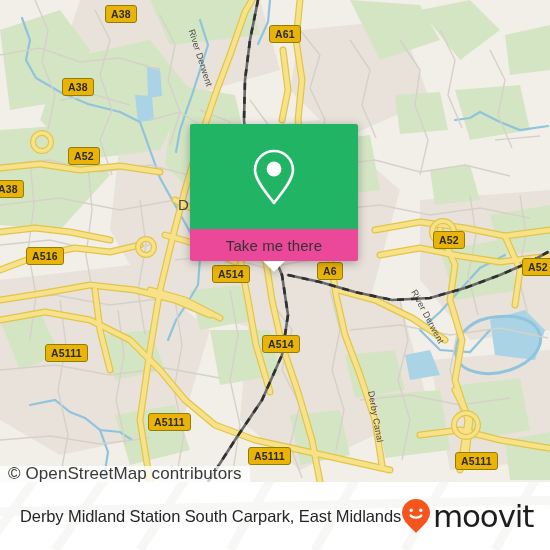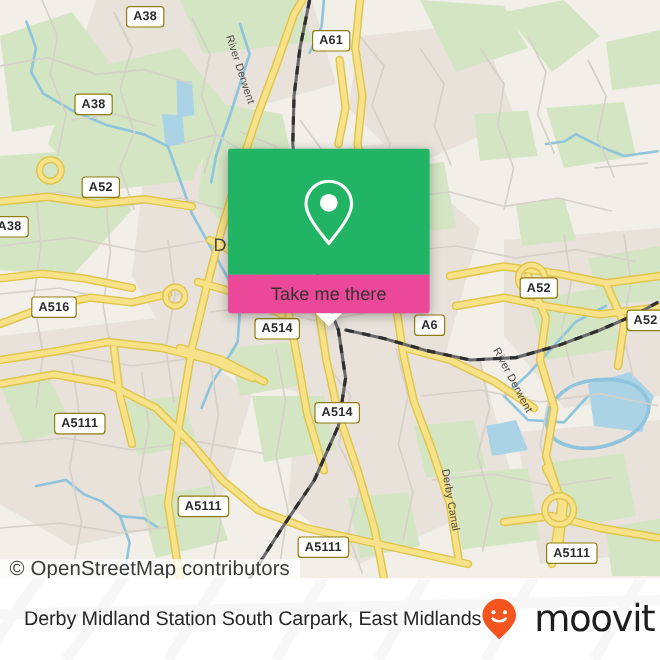--- a/index.html
+++ b/index.html
@@ -12,21 +12,21 @@
        background:#f2efe9;}
   .mapsvg{position:absolute;left:0;top:0;width:550px;height:482px;display:block;}
 
   
   .mlabel{position:absolute;font-family:"Liberation Sans",sans-serif;
           color:#6b6b63;white-space:nowrap;pointer-events:none;}
   .city{font-size:15px;color:#4a4a44;letter-spacing:.3px;font-weight:400;}
   .water-lbl{font-size:9px;color:#4a4a44;font-weight:400;letter-spacing:.2px;}
 
   
-  .shield{position:absolute;background:#ffffff;border:1.6px solid #8f7d0a;
+  .shield{position:absolute;background:#eab308;border:1.6px solid #8f7d0a;
           border-radius:3px;color:#2b2b2b;font-size:10.5px;font-weight:700;
           line-height:1;padding:2.5px 5px 3px 5px;letter-spacing:.2px;
           font-family:"Liberation Sans",sans-serif;white-space:nowrap;}
 
   
   #attrib{position:absolute;left:0;top:466px;height:16px;
           background:rgba(255,255,255,.78);
           padding:0 8px 0 8px;display:flex;align-items:center;
           font-size:17px;color:#3a3a3a;letter-spacing:.1px;}
 
@@ -43,21 +43,21 @@
               border-right:11px solid transparent;border-top:11px solid #fff;}
 
   
   #footer{position:absolute;left:0;top:482px;width:550px;height:68px;
           background:#ffffff;overflow:hidden;}
   .foot-wm{position:absolute;left:0;top:0;width:550px;height:68px;opacity:.5;}
   #foot-inner{position:absolute;left:0;top:0;width:550px;height:68px;
               display:flex;align-items:center;padding:0 18px 0 20px;
               box-sizing:border-box;}
   #foot-title{font-size:16.5px;color:#262626;letter-spacing:-.1px;white-space:nowrap;}
-  #brand{margin-left:auto;display:flex;align-items:center;gap:14px;}
+  #brand{margin-left:auto;display:flex;align-items:center;gap:2px;}
   #brand-word{font-size:31px;color:#1d1d1d;letter-spacing:-1.2px;
               font-family:"DejaVu Sans",sans-serif;font-weight:400;line-height:1;}
 </style>
 </head>
 <body>
 
 <div id="app">
 
   <div id="map">
 
@@ -258,29 +258,29 @@
       </g>
     </svg>
 
     <div class="mlabel city" style="left:178px;top:196px;">D</div>
 
     <div class="mlabel water-lbl" style="left:196px;top:28px;transform:rotate(72deg);transform-origin:0 0;">River Derwent</div>
     <div class="mlabel water-lbl" style="left:418px;top:288px;transform:rotate(62deg);transform-origin:0 0;">River Derwent</div>
     <div class="mlabel water-lbl" style="left:376px;top:390px;transform:rotate(80deg);transform-origin:0 0;">Derby Canal</div>
 
     <div class="shield" style="left:105px;top:5px;">A38</div>
-    <div class="shield" style="left:260px;top:25px;">A61</div>
+    <div class="shield" style="left:269px;top:25px;">A61</div>
     <div class="shield" style="left:62px;top:78px;">A38</div>
     <div class="shield" style="left:68px;top:147px;">A52</div>
     <div class="shield" style="left:-8px;top:180px;">A38</div>
     <div class="shield" style="left:26px;top:247px;">A516</div>
     <div class="shield" style="left:433px;top:231px;">A52</div>
     <div class="shield" style="left:522px;top:258px;">A52</div>
     <div class="shield" style="left:212px;top:265px;">A514</div>
-    <div class="shield" style="left:317px;top:262px;margin-left:28px;">A6</div>
+    <div class="shield" style="left:317px;top:262px;">A6</div>
     <div class="shield" style="left:262px;top:335px;">A514</div>
     <div class="shield" style="left:45px;top:344px;">A5111</div>
     <div class="shield" style="left:148px;top:413px;">A5111</div>
     <div class="shield" style="left:248px;top:447px;">A5111</div>
     <div class="shield" style="left:455px;top:452px;">A5111</div>
 
     <div id="popup">
       <div id="popup-head">
         <svg width="46" height="58" viewBox="0 0 46 58">
           <path d="M23 3 C12.5 3 4 11.5 4 22 C4 33 18 48 23 55 C28 48 42 33 42 22 C42 11.5 33.5 3 23 3 Z" fill="none" stroke="#ffffff" stroke-width="2.6" stroke-linejoin="round"></path>

